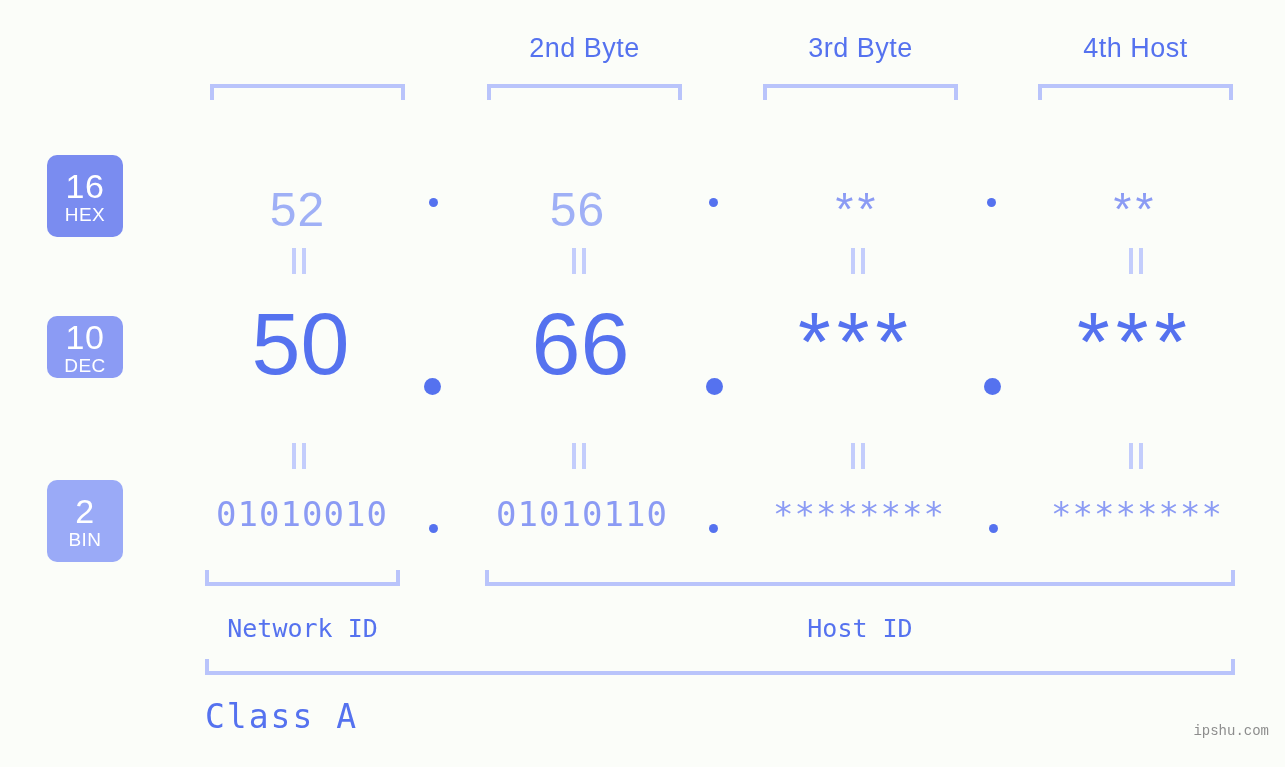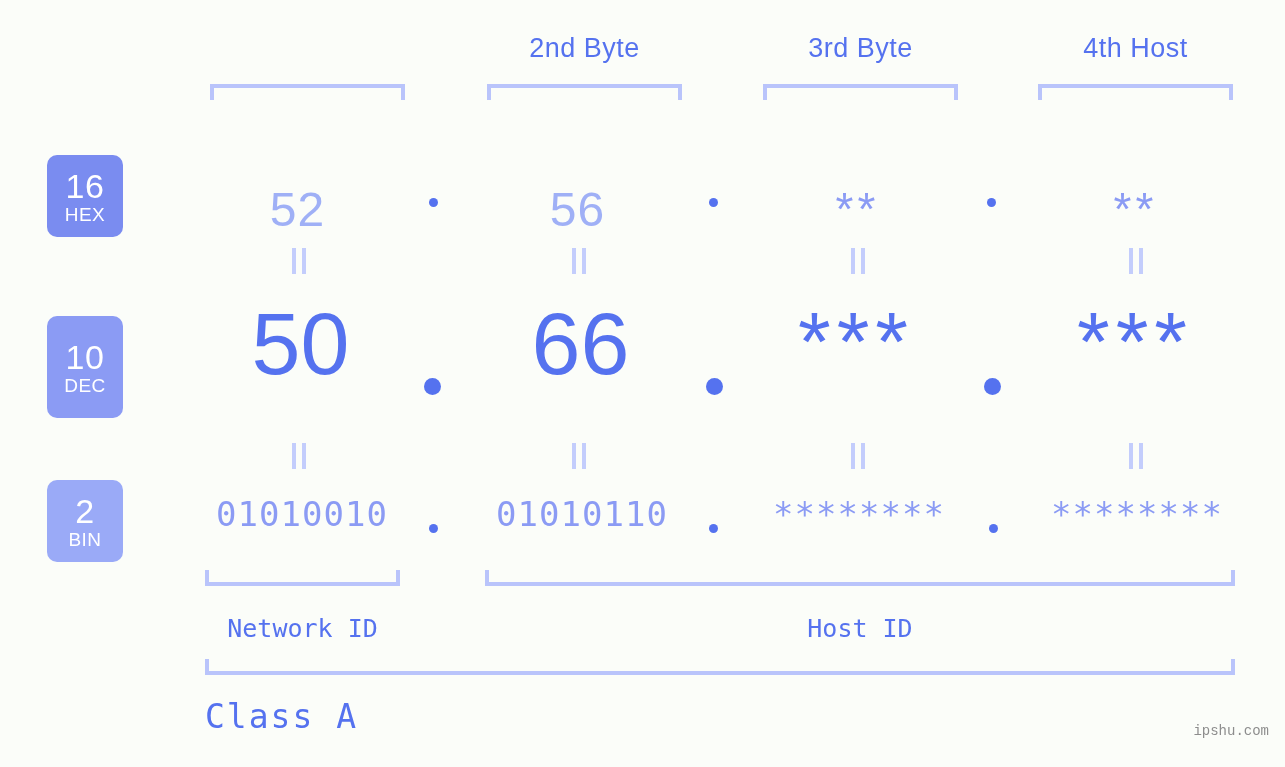--- a/index.html
+++ b/index.html
@@ -66,21 +66,21 @@
     font-weight: 400;
     letter-spacing: 0.5px;
   }
   .badge .nm {
     font-size: 19px;
     font-weight: 400;
     margin-top: 2px;
     letter-spacing: 0.5px;
   }
   #badge-hex { top: 155px; height: 82px; background: #7a8cf0; }
-  #badge-dec { top: 316px; height: 102px; background: #8b9bf4; }
+  #badge-dec { top: 316px; height: 62px; background: #8b9bf4; }
   #badge-bin { top: 480px; height: 82px; background: #9aaaf7; }
 
   
   .val {
     position: absolute;
     text-align: center;
     white-space: nowrap;
     line-height: 1;
   }
 

